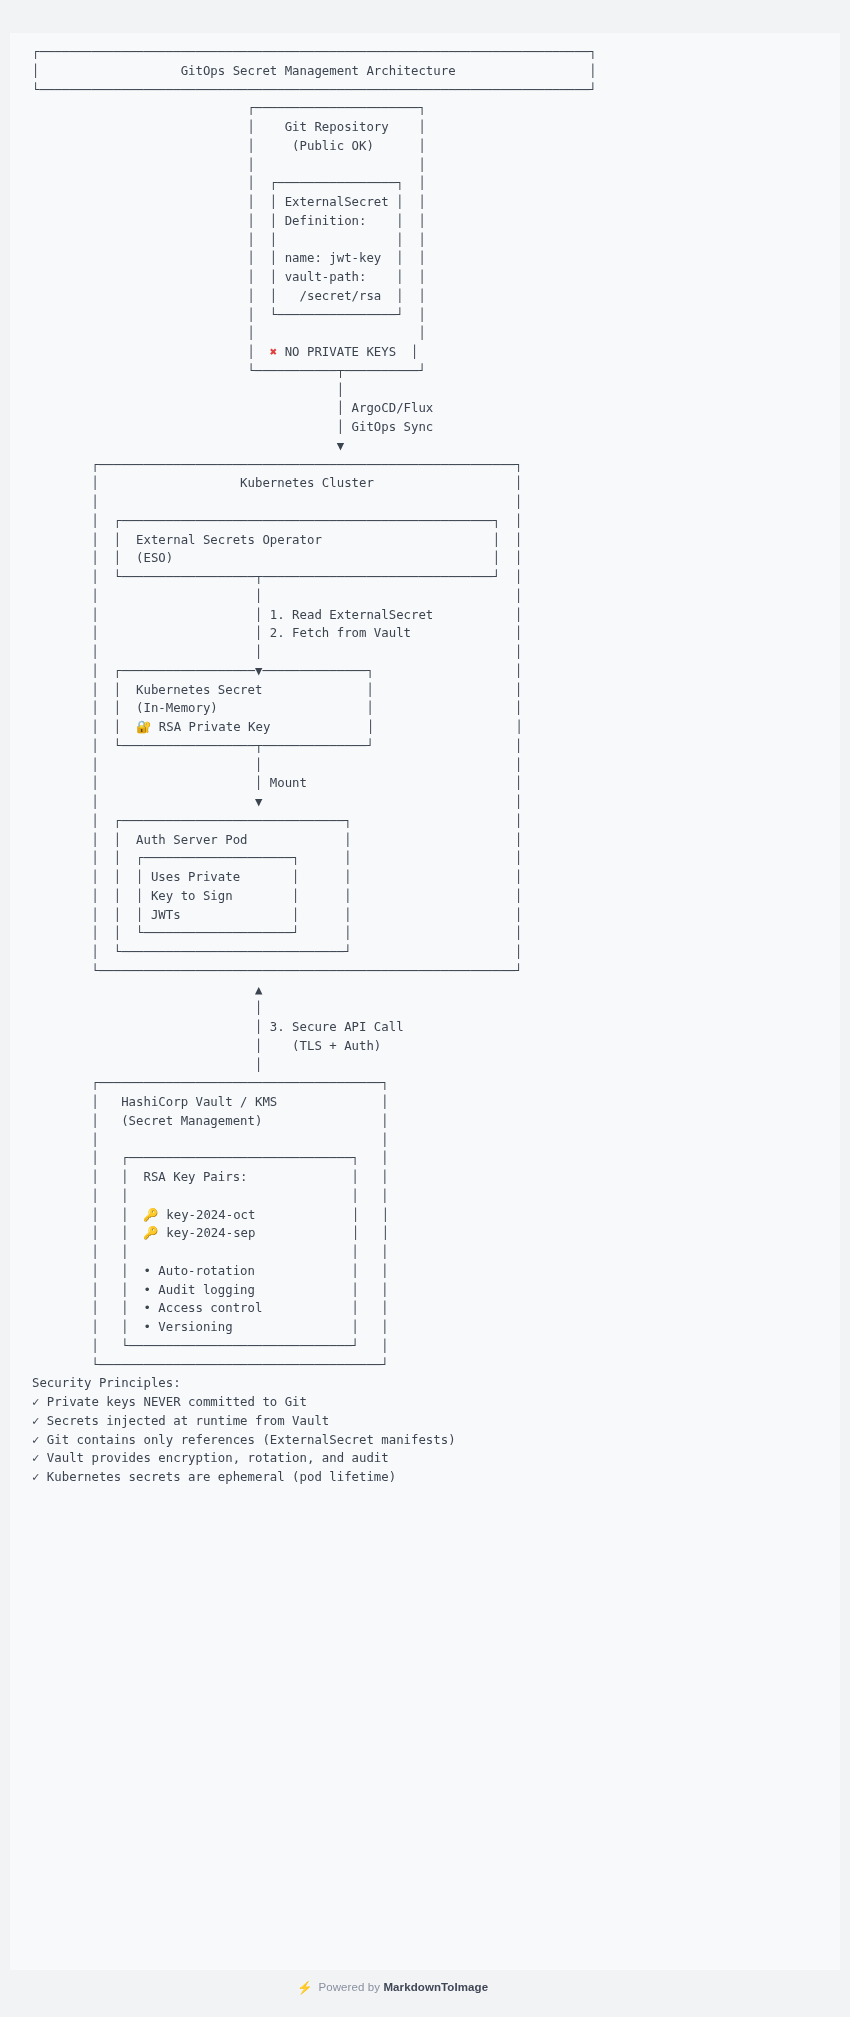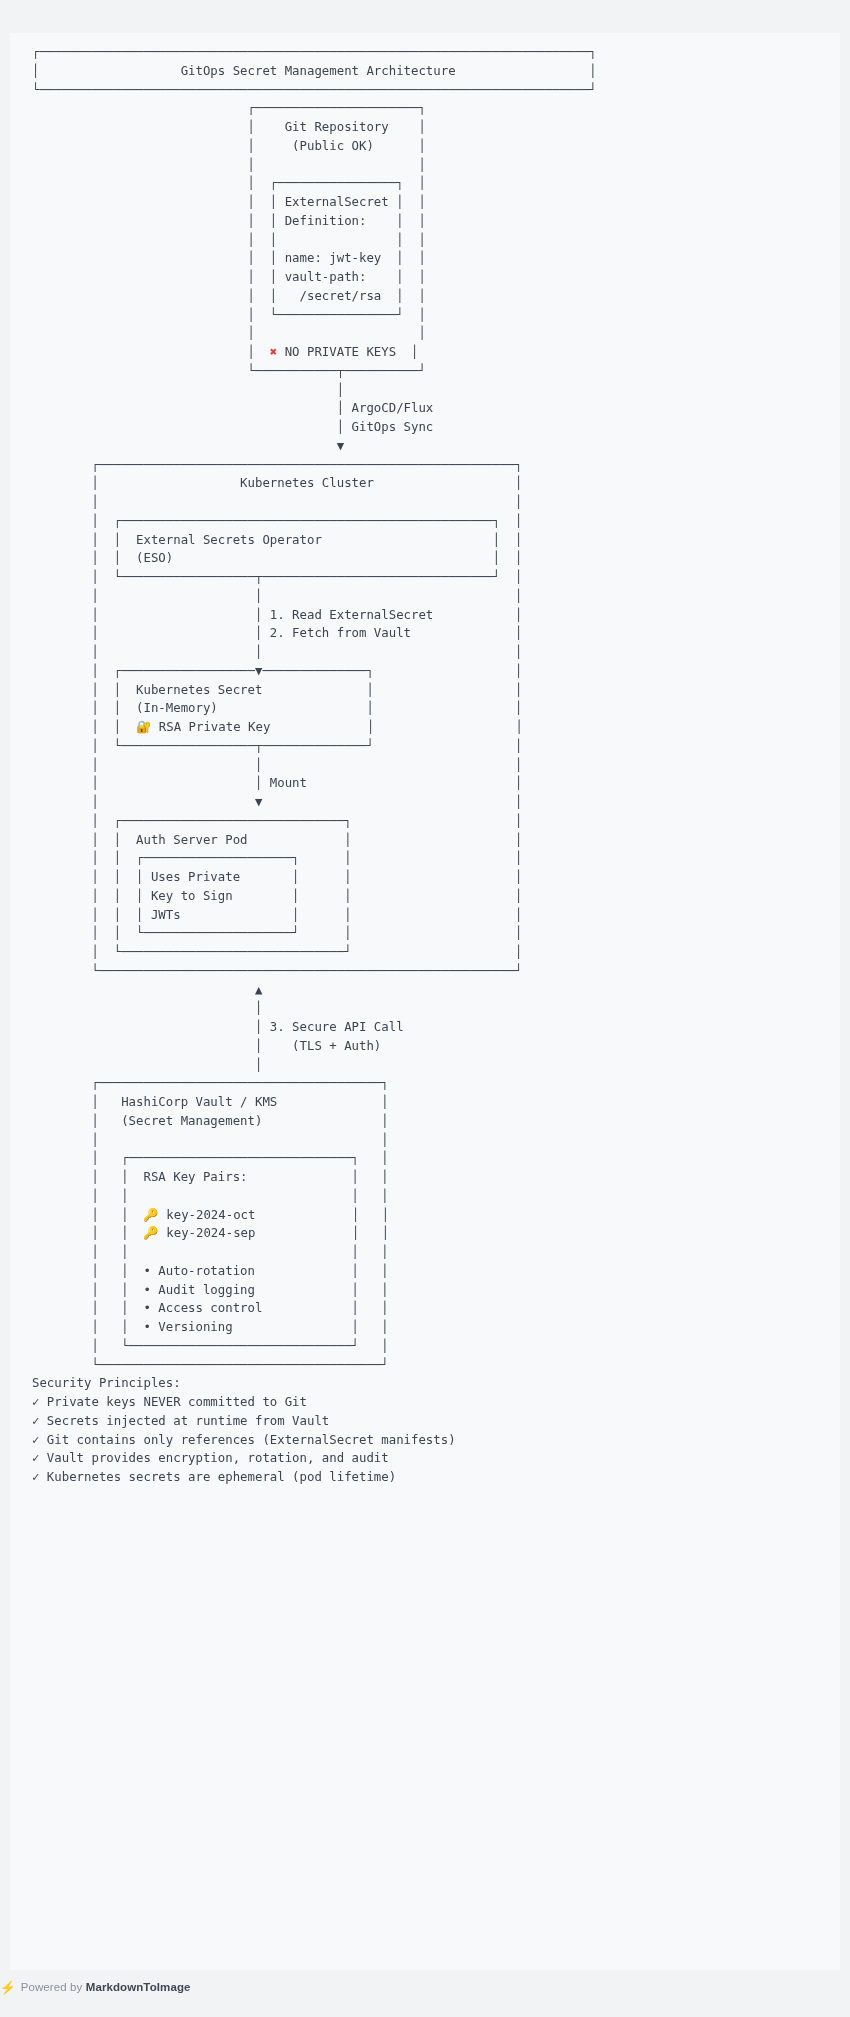--- a/index.html
+++ b/index.html
@@ -45,21 +45,21 @@
   .xmark { color: #e0403b; font-weight: bold; }
   .blockA { margin-top: 0px; }
   .principles {
     margin-top: 26px;
   }
   .footer {
     position: absolute;
     left: 0;
     top: 1980px;
     width: 786px;
-    text-align: left;
+    text-align: center;
     font-family: "Liberation Sans", sans-serif;
     font-size: 11.5px;
     color: #8a90a0;
     letter-spacing: .1px;
   }
   .footer .bolt {
     color: #7b8498;
     font-size: 12.5px;
     margin-right: 5px;
     vertical-align: -1px;

